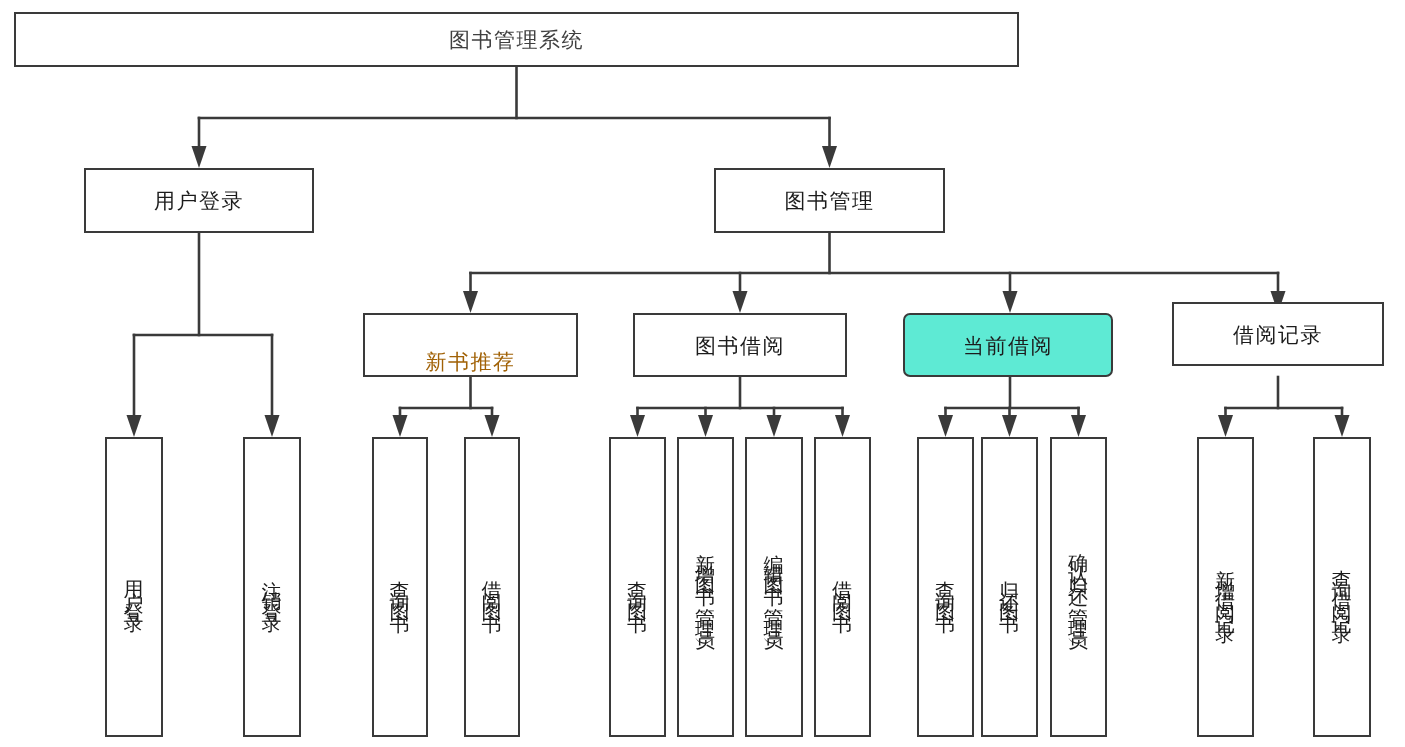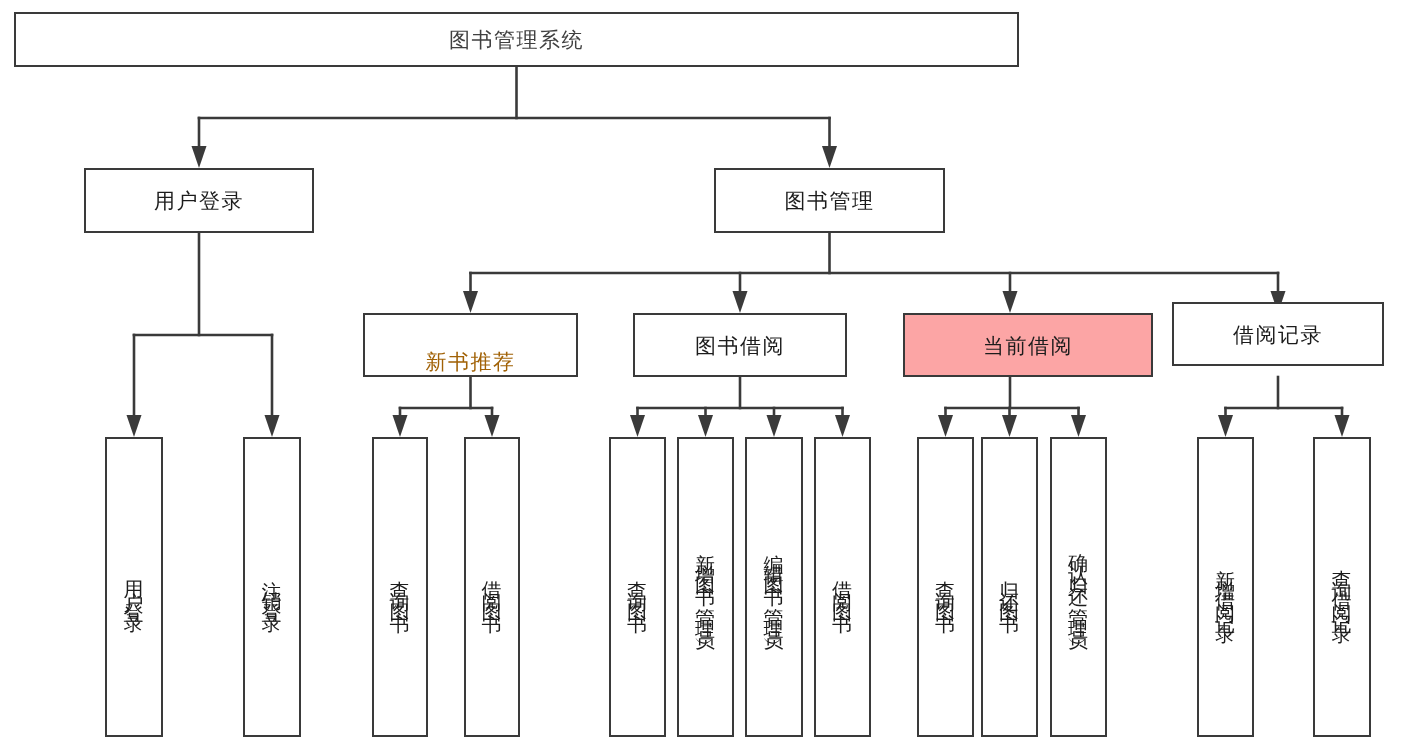--- a/index.html
+++ b/index.html
@@ -159,21 +159,21 @@
       </div>
       <div class="node v" style="left: 677px; top: 437px; width: 57px; height: 300px; border-color: rgb(58, 58, 58); background: rgb(255, 255, 255);">
         <span style="color: rgb(28, 28, 28);">新增图书（管理员）</span>
       </div>
       <div class="node v" style="left: 745px; top: 437px; width: 58px; height: 300px; border-color: rgb(58, 58, 58); background: rgb(255, 255, 255);">
         <span style="color: rgb(28, 28, 28);">编辑图书（管理员）</span>
       </div>
       <div class="node v" style="left: 814px; top: 437px; width: 57px; height: 300px; border-color: rgb(58, 58, 58); background: rgb(255, 255, 255);">
         <span style="color: rgb(28, 28, 28);">借阅图书</span>
       </div>
-      <div class="node h" style="left: 903px; top: 313px; width: 250px; height: 64px; border-color: rgb(58, 58, 58); background: #fca5a5;">
+      <div class="node h" style="left: 903px; top: 313px; width: 210px; height: 64px; border-color: rgb(58, 58, 58); background: #5eead4; border-radius: 7px;">
         <span style="color: rgb(28, 28, 28);">当前借阅</span>
       </div>
       <div class="node v" style="left: 917px; top: 437px; width: 57px; height: 300px; border-color: rgb(58, 58, 58); background: rgb(255, 255, 255);">
         <span style="color: rgb(28, 28, 28);">查询图书</span>
       </div>
       <div class="node v" style="left: 981px; top: 437px; width: 57px; height: 300px; border-color: rgb(58, 58, 58); background: rgb(255, 255, 255);">
         <span style="color: rgb(28, 28, 28);">归还图书</span>
       </div>
       <div class="node v" style="left: 1050px; top: 437px; width: 57px; height: 300px; border-color: rgb(58, 58, 58); background: rgb(255, 255, 255);">
         <span style="color: rgb(28, 28, 28);">确认归还（管理员）</span>

